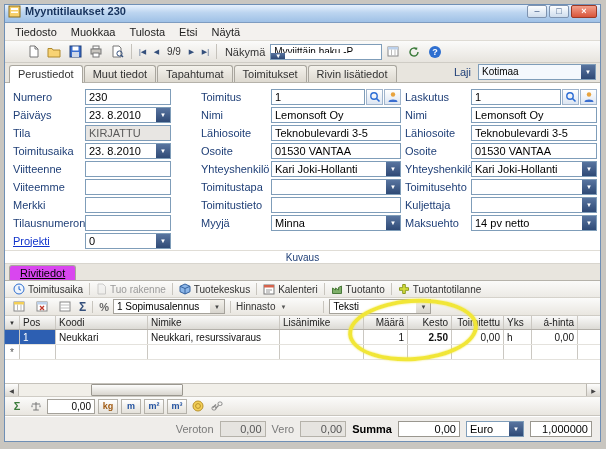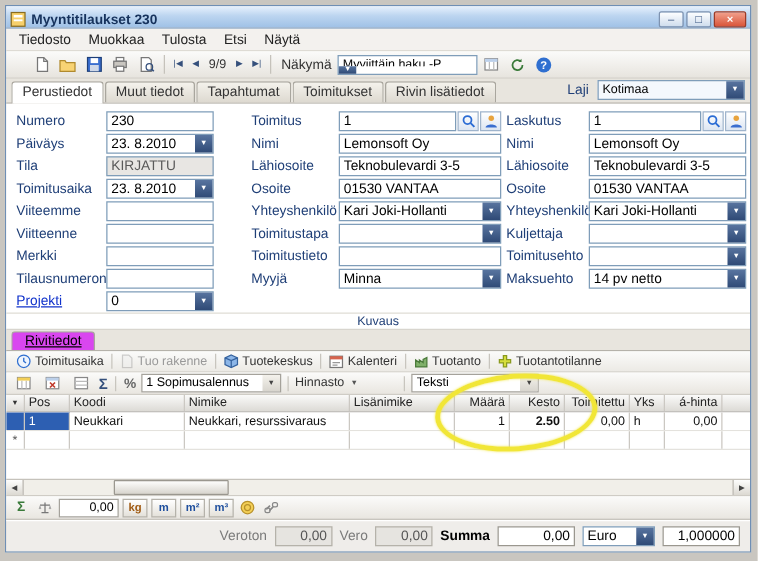--- a/index.html
+++ b/index.html
@@ -3,21 +3,21 @@
 <meta charset="utf-8">
 <style>
   * { box-sizing: border-box; font-family: "Liberation Sans", sans-serif; }
   html,body { margin:0; padding:0; width:606px; height:449px; }
   body { background:#c9c6c0; position:relative; overflow:hidden; }
 
   .window { position:absolute; left:4px; top:4px; width:597px; height:438px;
             border:1px solid #6f8fb5; background:#f0eee9; display:flex; flex-direction:column; }
 
   
-  .titlebar { height:18px; flex:0 0 18px; display:flex; align-items:flex-end; gap:4px; padding:0 3px;
+  .titlebar { height:18px; flex:0 0 18px; display:flex; align-items:flex-start; gap:4px; padding:0 3px;
               background:linear-gradient(#e7f1fd,#bcd5f0 45%,#9fc1e6); border-bottom:1px solid #7e9cc0; }
   .titlebar .title { flex:1; font-size:11px; font-weight:bold; color:#16325c; white-space:nowrap; overflow:hidden; }
   .winbtns { display:flex; gap:2px; }
   .wbtn { width:20px; height:13px; border:1px solid #7e93b0; border-radius:2px; font-size:9px; line-height:11px;
           text-align:center; color:#33507d; background:linear-gradient(#fdfeff,#cfdded); }
   .wbtn.close { width:26px; background:linear-gradient(#f2a08c,#d9553a); color:#fff; border-color:#9c3a26; font-weight:bold; }
 
   
   .menubar { height:18px; flex:0 0 18px; background:#f3f1ee; display:flex; align-items:center; padding:0 3px; border-bottom:1px solid #dedbd4; }
   .mi { font-size:11px; padding:1px 7px; color:#222; }
@@ -280,25 +280,25 @@
           <span class="fld dis">KIRJATTU</span>
         </div>
       <div class="frow">
           <span class="lbl">Toimitusaika</span>
         <span class="fld-c">
             <span class="val">23. 8.2010</span>
             <span class="dd">▼</span>
           </span>
         </div>
       <div class="frow">
+          <span class="lbl">Viitteenne</span>
+          <span class="fld"></span>
+        </div>
+      <div class="frow">
           <span class="lbl">Viiteemme</span>
-          <span class="fld"></span>
-        </div>
-      <div class="frow">
-          <span class="lbl">Viitteenne</span>
           <span class="fld"></span>
         </div>
       <div class="frow">
           <span class="lbl">Merkki</span>
           <span class="fld"></span>
         </div>
       <div class="frow">
           <span class="lbl">Tilausnumeronne</span>
           <span class="fld"></span>
         </div>
@@ -397,28 +397,28 @@
           <span class="fld">01530  VANTAA</span>
         </div>
       <div class="frow">
           <span class="lbl">Yhteyshenkilö</span>
         <span class="fld-c">
             <span class="val">Kari Joki-Hollanti</span>
             <span class="dd">▼</span>
           </span>
         </div>
       <div class="frow">
+          <span class="lbl">Toimitusehto</span>
+        <span class="fld-c">
+            <span class="val"></span>
+            <span class="dd">▼</span>
+          </span>
+        </div>
+      <div class="frow">
           <span class="lbl">Kuljettaja</span>
-        <span class="fld-c">
-            <span class="val"></span>
-            <span class="dd">▼</span>
-          </span>
-        </div>
-      <div class="frow">
-          <span class="lbl">Toimitusehto</span>
         <span class="fld-c">
             <span class="val"></span>
             <span class="dd">▼</span>
           </span>
         </div>
       <div class="frow">
           <span class="lbl">Maksuehto</span>
         <span class="fld-c">
             <span class="val">14 pv netto</span>
             <span class="dd">▼</span>

